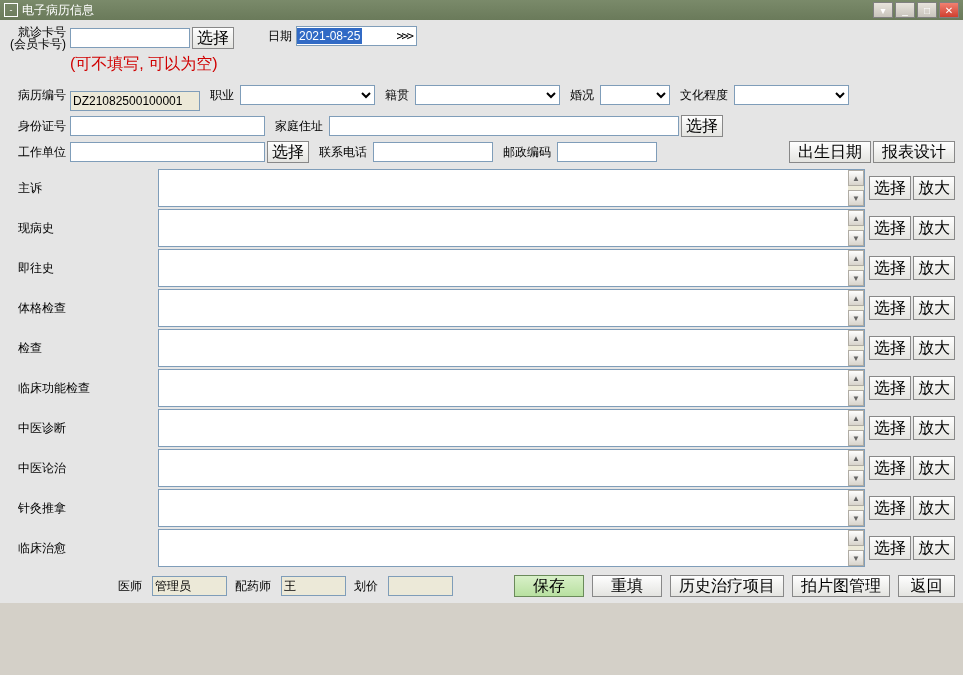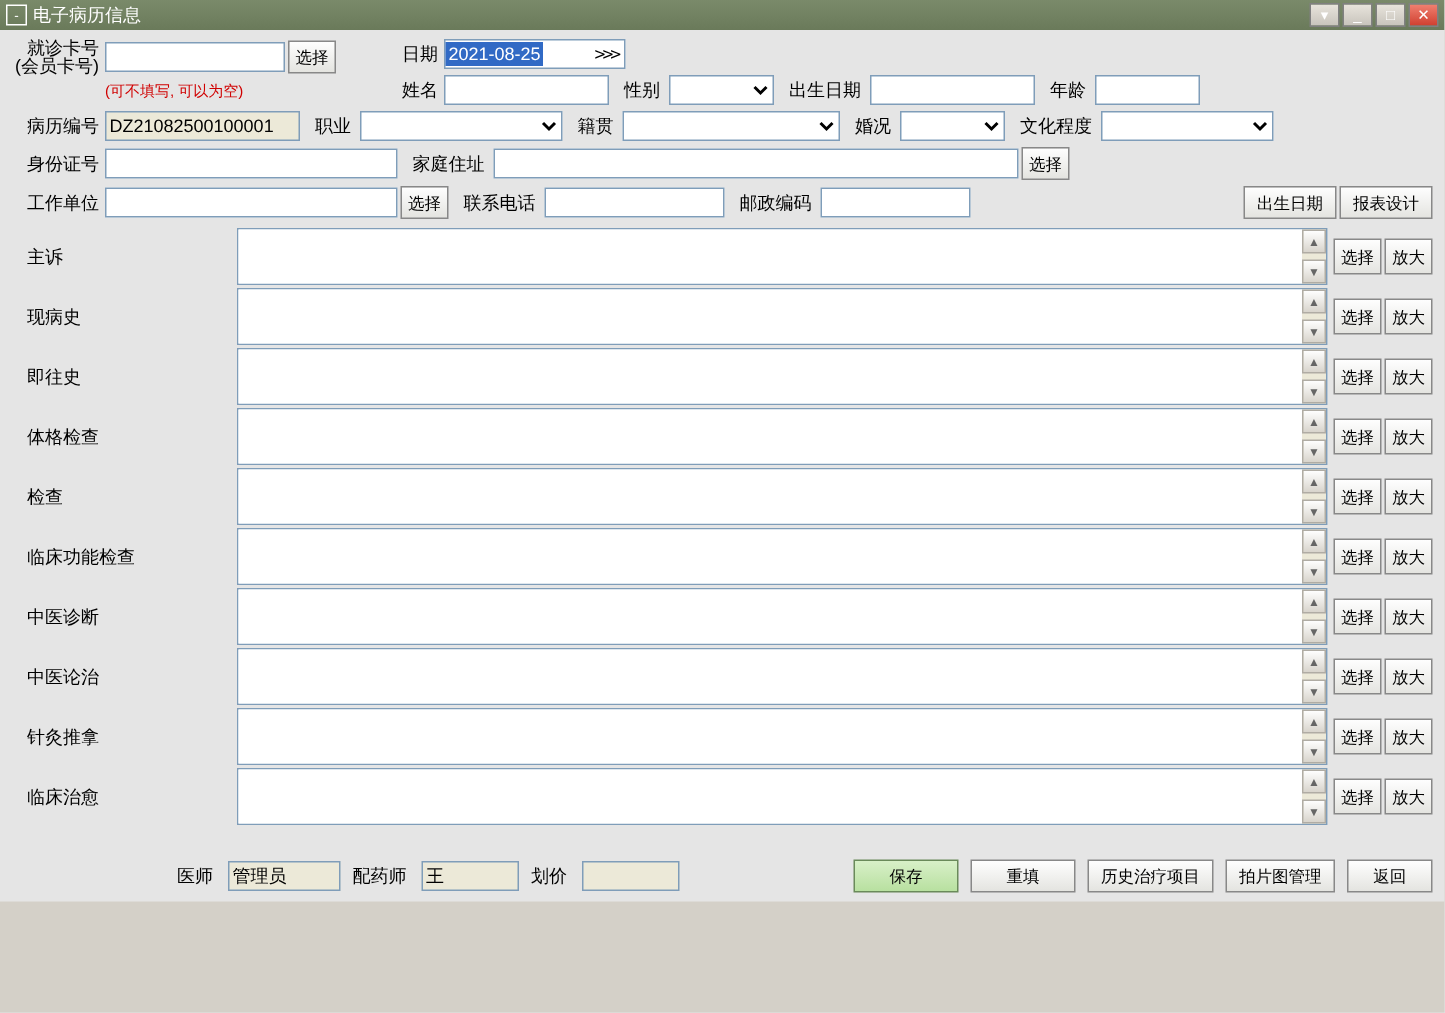--- a/index.html
+++ b/index.html
@@ -52,34 +52,34 @@
   font-size: 12px;
   height: 20px;
   border: 1px solid #7f9db9;
   background: #fff;
   padding: 0 2px;
 }
 input.gray { background: #ece9d8; }
 select { background: #fff; }
 .btn {
   font-family: Liberation Mono, monospace;
-  font-size: 11px;
+  font-size: 16px;
   height: 22px;
   padding: 0 8px;
   background: linear-gradient(to bottom, #fefefe, #e4e4e0);
   border: 1px solid #888;
   border-radius: 0;
   cursor: pointer;
 }
 .btn-sm { padding: 0 4px; }
 .btn-green {
   background: linear-gradient(to bottom, #d8f0c8, #b8e0a0);
   border-color: #6a8a5a;
 }
-.hint { color: #d00000; font-size: 10px; }
+.hint { color: #d00000; font-size: 16px; }
 .date-sel {
   background: #316ac5;
   color: #fff;
   padding: 1px 2px;
 }
 .date-wrap {
   display: inline-flex;
   align-items: center;
   border: 1px solid #7f9db9;
   background: #fff;
@@ -122,21 +122,21 @@
   display: flex; align-items: center; justify-content: center;
   font-size: 8px;
   color: #666;
 }
 .ta-btns { display: flex; gap: 2px; margin-left: 4px; }
 .ta-btns .btn { padding: 0 4px; height: 24px; }
 .footer {
   display: flex;
   align-items: center;
   gap: 8px;
-  margin-top: 23px;
+  margin-top: 8px;
   padding-left: 110px;
 }
 .footer .spacer { flex: 1; }
 .footer .lbl { padding-right: 2px; }
 .top-grid { display: flex; gap: 10px; }
 .top-left { width: 250px; }
 .top-right { flex: 1; }
 </style>
 </head>
 <body>
@@ -168,36 +168,26 @@
     </div>
     <div class="top-right">
       <div class="row">
         <span class="lbl">日期</span>
         <div class="date-wrap">
           <span class="date-sel">2021-08-25</span>
           <span style="width:30px"></span>
           <span class="date-arrow">&gt;&gt;&gt;</span>
         </div>
       </div>
-      <div class="row">
-        <span class="lbl">姓名</span>
-        <input type="text" style="width: 110px;" value="">
-        <span class="lbl2">性别</span>
-        <select style="width:70px"><option></option></select>
-        <span class="lbl2">出生日期</span>
-        <input type="text" style="width: 110px;" value="">
-        <span class="lbl2">年龄</span>
-        <input type="text" style="width: 70px;" value="">
-      </div>
     </div>
   </div>
 
   <div class="row">
     <span class="lbl" style="width:60px">病历编号</span>
-    <input type="text" class="gray" style="width: 130px;" value="DZ21082500100001">
+    <input type="text" class="gray" style="width: 130px; margin-top: 12px;" value="DZ21082500100001">
     <span class="lbl2">职业</span>
     <select style="width:135px"><option></option></select>
     <span class="lbl2">籍贯</span>
     <select style="width:145px"><option></option></select>
     <span class="lbl2">婚况</span>
     <select style="width:70px"><option></option></select>
     <span class="lbl2">文化程度</span>
     <select style="width:115px"><option></option></select>
   </div>
 

